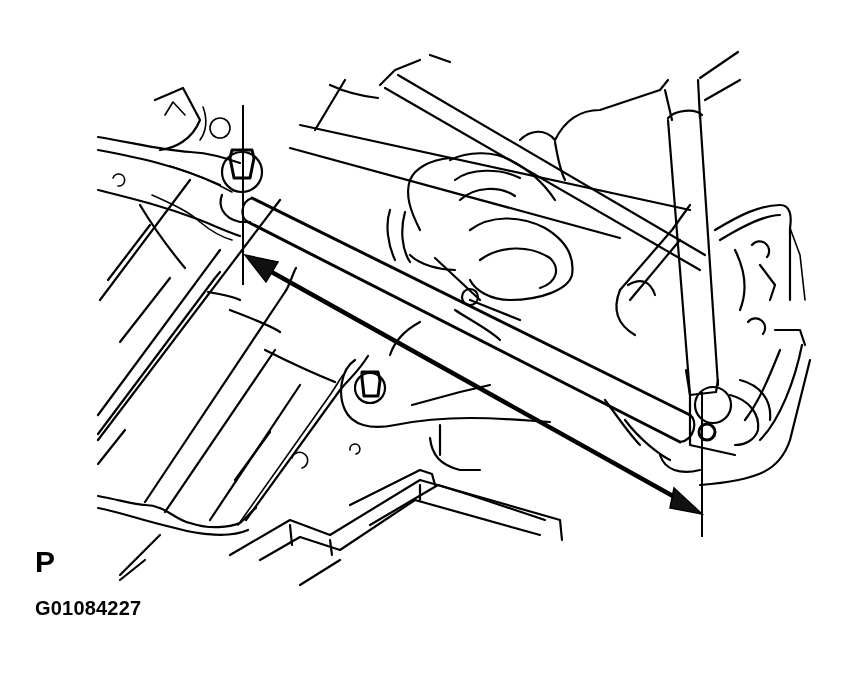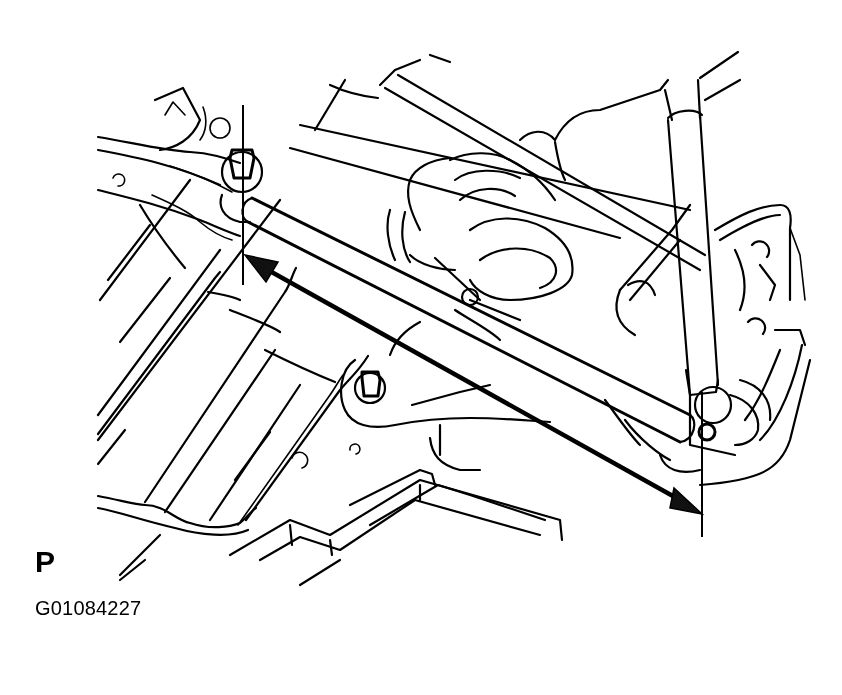--- a/index.html
+++ b/index.html
@@ -5,21 +5,21 @@
     html, body { margin: 0; padding: 0; background: #ffffff; }
     body { width: 842px; height: 695px; position: relative; overflow: hidden; font-family: "Liberation Sans", sans-serif; }
     #drawing { position: absolute; left: 0; top: 0; width: 842px; height: 695px; }
     .ln { fill: none; stroke: #000; stroke-width: 2.2; stroke-linecap: round; stroke-linejoin: round; }
     .thin { fill: none; stroke: #000; stroke-width: 1.6; stroke-linecap: round; stroke-linejoin: round; }
     .bold { fill: none; stroke: #000; stroke-width: 3; stroke-linecap: round; stroke-linejoin: round; }
     .ref { fill: none; stroke: #000; stroke-width: 2; }
     .arrow-shaft { stroke: #000; stroke-width: 4.5; stroke-linecap: butt; }
     .arrow-head { fill: #111; stroke: #000; stroke-width: 1.5; }
     .caption-p { position: absolute; left: 35px; top: 547px; font-size: 30px; font-weight: bold; color: #000; line-height: 1; }
-    .caption-id { position: absolute; left: 35px; top: 598px; font-size: 20px; font-weight: normal; color: #000; line-height: 1; letter-spacing: 0.2px; }
+    .caption-id { position: absolute; left: 35px; top: 598px; font-size: 20px; font-weight: bold; color: #000; line-height: 1; letter-spacing: 0.2px; }
   </style>
 </head>
 <body>
 
 <svg id="drawing" viewBox="0 0 842 695" xmlns="http://www.w3.org/2000/svg">
 
   <g>
     <path class="ln" d="M98,137 C130,142 160,150 190,152 C210,153 225,158 240,163"></path>
     <path class="ln" d="M98,150 C140,158 175,165 220,185"></path>
     <path class="ln" d="M98,190 C130,198 160,205 200,220 C215,226 228,232 240,236"></path>

